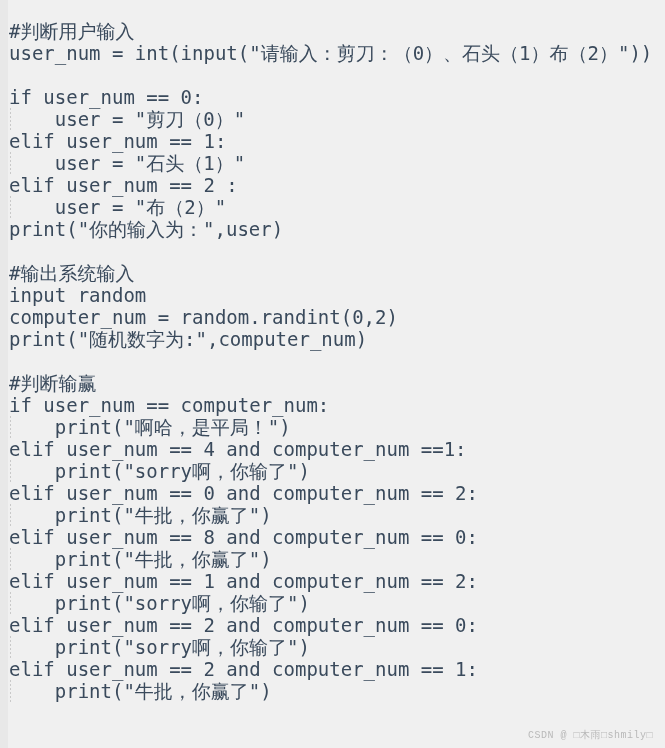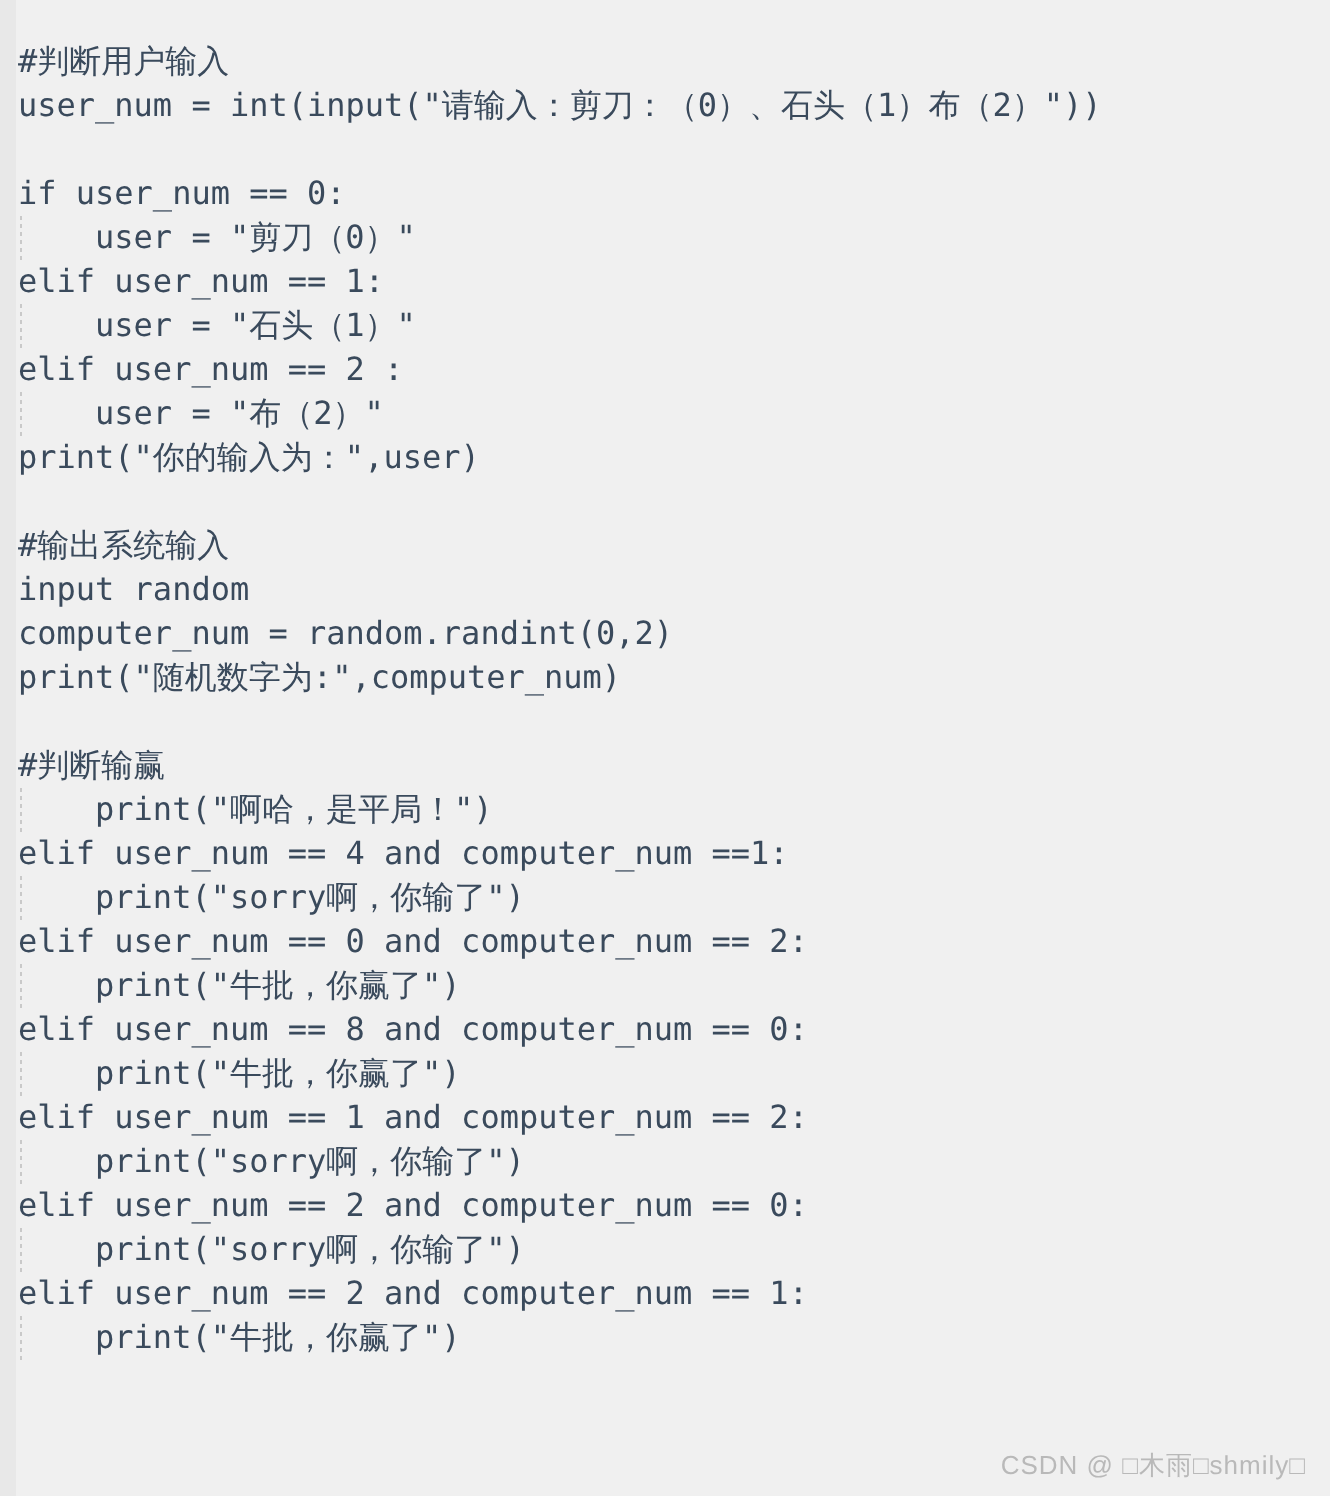--- a/index.html
+++ b/index.html
@@ -39,21 +39,21 @@
     left: 0;
     top: 20px;
     width: 665px;
     z-index: 3;
   }
 
   .code-line {
     position: relative;
     height: 22px;
     line-height: 22px;
-    font-size: 16px;
+    font-size: 19px;
     color: #3a4a5c;
     white-space: pre;
     padding-left: 9px;
     box-sizing: border-box;
     letter-spacing: 0px;
   }
 
   .code-line .txt {
     display: inline;
   }
@@ -75,22 +75,22 @@
 
   
   .code-line.blank {
     height: 22px;
   }
 
   #watermark {
     position: absolute;
     right: 12px;
     bottom: 6px;
-    font-family: Liberation Sans, sans-serif;
-    font-size: 13px;
+    font-family: Liberation Mono, monospace;
+    font-size: 10px;
     color: #b9b9b9;
     letter-spacing: 0.5px;
     z-index: 4;
     white-space: pre;
   }
 </style>
 </head>
 <body>
 
 <div id="code-block">
@@ -108,20 +108,21 @@
       <div class="code-line"><span class="txt">elif user_num == 2 :</span></div>
       <div class="code-line indent1"><span class="txt">    user = "布（2）"</span></div>
       <div class="code-line"><span class="txt">print("你的输入为：",user)</span></div>
       <div class="code-line blank"><span class="txt"></span></div>
       <div class="code-line"><span class="txt">#输出系统输入</span></div>
       <div class="code-line"><span class="txt">input random</span></div>
       <div class="code-line"><span class="txt">computer_num = random.randint(0,2)</span></div>
       <div class="code-line"><span class="txt">print("随机数字为:",computer_num)</span></div>
       <div class="code-line blank"><span class="txt"></span></div>
       <div class="code-line"><span class="txt">#判断输赢</span></div>
+      <div class="code-line"><span class="txt">if user_num == computer_num:</span></div>
       <div class="code-line indent1"><span class="txt">    print("啊哈，是平局！")</span></div>
       <div class="code-line"><span class="txt">elif user_num == 4 and computer_num ==1:</span></div>
       <div class="code-line indent1"><span class="txt">    print("sorry啊，你输了")</span></div>
       <div class="code-line"><span class="txt">elif user_num == 0 and computer_num == 2:</span></div>
       <div class="code-line indent1"><span class="txt">    print("牛批，你赢了")</span></div>
       <div class="code-line"><span class="txt">elif user_num == 8 and computer_num == 0:</span></div>
       <div class="code-line indent1"><span class="txt">    print("牛批，你赢了")</span></div>
       <div class="code-line"><span class="txt">elif user_num == 1 and computer_num == 2:</span></div>
       <div class="code-line indent1"><span class="txt">    print("sorry啊，你输了")</span></div>
       <div class="code-line"><span class="txt">elif user_num == 2 and computer_num == 0:</span></div>

